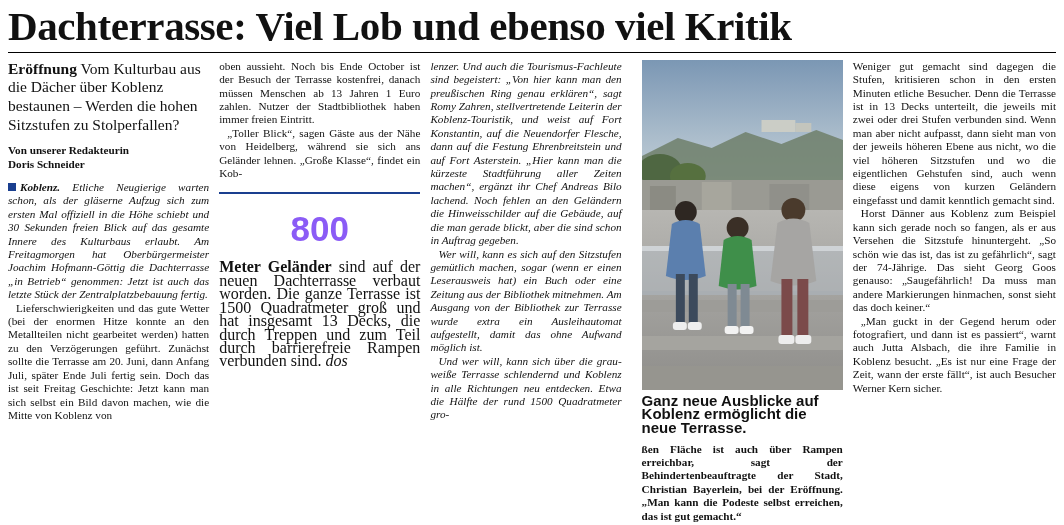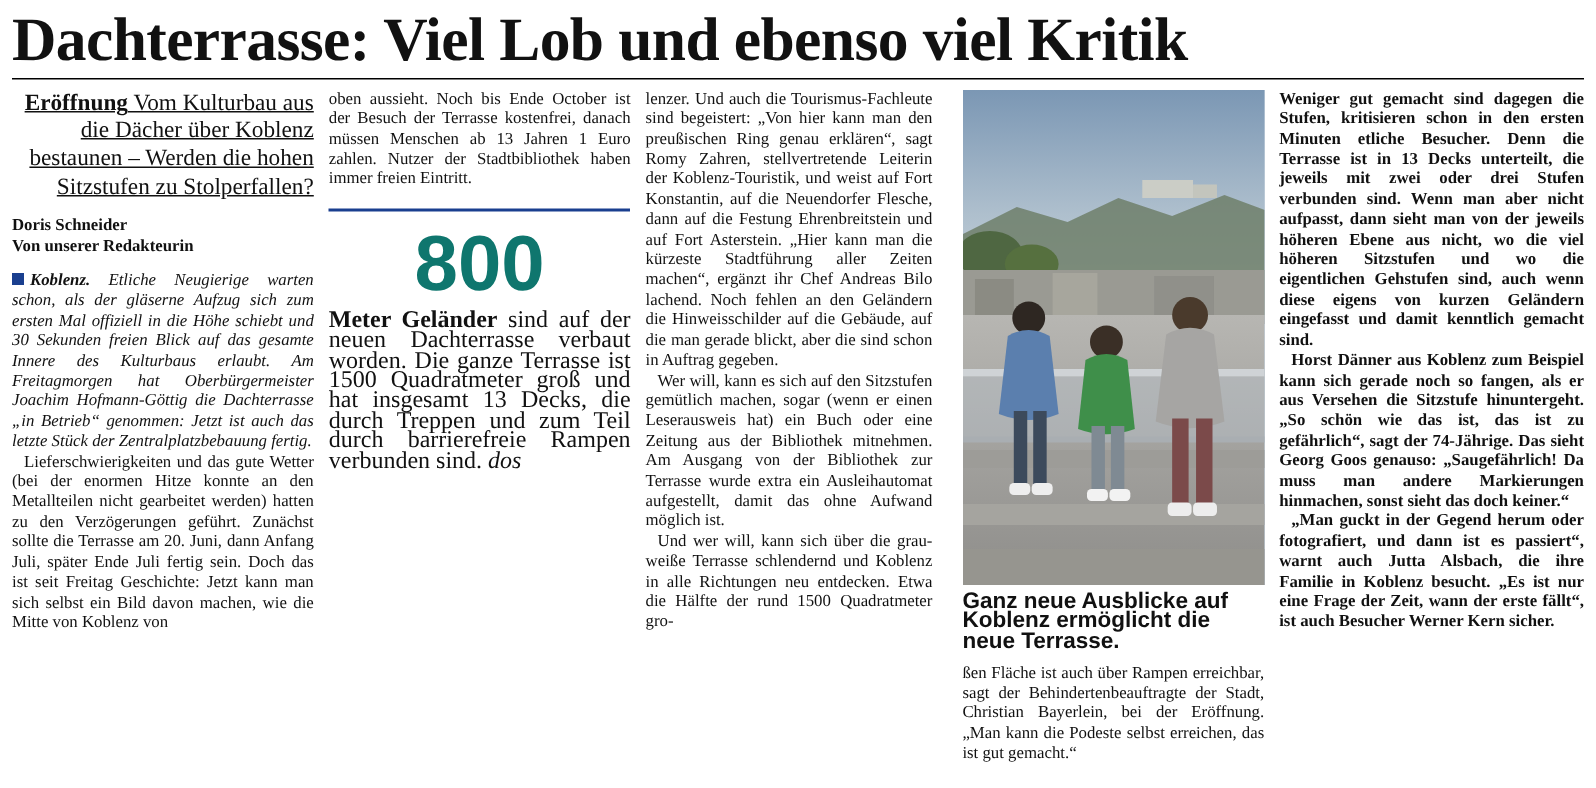--- a/index.html
+++ b/index.html
@@ -49,30 +49,29 @@
   }
   .col p {
     margin: 0 0 0 0;
     text-indent: 0;
   }
   .col p + p {
     text-indent: 8px;
   }
   .c1 { width: 212px; padding-right: 10px; }
   .c2 { width: 212px; padding-right: 10px; }
-  .c3 { width: 212px; padding-right: 20px; }
+  .c3 { width: 212px; padding-right: 20px; font-style: italic; }
   .c4 { width: 212px; padding-right: 10px; }
-  .c5 { width: 204px; font-weight: bold; }
+  .c5 { width: 204px; }
 
   .lead {
     font-size: 15.5px;
     line-height: 18.6px;
-    text-align: right;
+    text-align: left;
     margin: 0 0 10px 0;
-    text-decoration: underline;
   }
   .lead b { font-weight: bold; }
 
   .byline {
     font-size: 11.2px;
     line-height: 13.4px;
     font-weight: bold;
     margin: 0 0 10px 0;
   }
 
@@ -89,23 +88,23 @@
   .dateline { font-weight: bold; }
 
   .factbox {
     margin-top: 12px;
     border-top: 2px solid #1a3f8f;
     padding-top: 6px;
   }
   .bignum {
     font-family: "Liberation Sans", sans-serif;
     font-weight: bold;
-    font-size: 52px;
+    font-size: 35px;
     line-height: 54px;
-    color: #0f766e;
+    color: #8b5cf6;
     text-align: center;
     margin: 2px 0 4px 0;
   }
   .factbody {
     font-size: 16px;
     line-height: 13.4px;
     text-align: justify;
   }
   .factbody b { font-weight: bold; }
   .factbody i { font-style: italic; }
@@ -118,46 +117,47 @@
     background: #8fa8bd;
   }
   .caption {
     font-family: "Liberation Sans", sans-serif;
     font-weight: bold;
     font-size: 15px;
     line-height: 13.6px;
     margin: 3px 0 8px 0;
     text-align: left;
   }
-  .c4 .body-after { font-size: 11.2px; line-height: 13.4px; text-align: justify; }
+  .c4 .body-after { font-size: 11.2px; line-height: 13.4px; text-align: justify; font-weight: bold; }
 </style>
 </head>
 <body>
 
 <div id="page">
 
   <h1 class="headline">Dachterrasse: Viel Lob und ebenso viel Kritik</h1>
   <hr class="rule">
 
   <div class="columns">
 
     <div class="col c1">
       <div class="lead">
         <b>Eröffnung</b><span> Vom Kulturbau aus die Dächer über Koblenz bestaunen – Werden die hohen Sitzstufen zu Stolperfallen?</span>
       </div>
       <div class="byline">
+        <div>Von unserer Redakteurin</div>
         <div>Doris Schneider</div>
-        <div>Von unserer Redakteurin</div>
       </div>
       <p class="dateline-block"><span class="sq"></span><span class="dateline">Koblenz.</span><span> Etliche Neugierige warten schon, als der gläserne Aufzug sich zum ersten Mal offiziell in die Höhe schiebt und 30 Sekunden freien Blick auf das gesamte Innere des Kulturbaus erlaubt. Am Freitagmorgen hat Oberbürgermeister Joachim Hofmann-Göttig die Dachterrasse „in Betrieb“ genommen: Jetzt ist auch das letzte Stück der Zentralplatzbebauung fertig.</span></p>
       <p>Lieferschwierigkeiten und das gute Wetter (bei der enormen Hitze konnte an den Metallteilen nicht gearbeitet werden) hatten zu den Verzögerungen geführt. Zunächst sollte die Terrasse am 20. Juni, dann Anfang Juli, später Ende Juli fertig sein. Doch das ist seit Freitag Geschichte: Jetzt kann man sich selbst ein Bild davon machen, wie die Mitte von Koblenz von</p>
     </div>
 
     <div class="col c2">
       <p>oben aussieht. Noch bis Ende October ist der Besuch der Terrasse kostenfrei, danach müssen Menschen ab 13 Jahren 1 Euro zahlen. Nutzer der Stadtbibliothek haben immer freien Eintritt.</p>
+      <p>„Toller Blick“, sagen Gäste aus der Nähe von Heidelberg, während sie sich ans Geländer lehnen. „Große Klasse“, findet ein Kob-</p>
 
       <div class="factbox">
         <div class="bignum">800</div>
         <div class="factbody">
           <b>Meter Geländer</b><span> sind auf der neuen Dachterrasse verbaut worden. Die ganze Terrasse ist 1500 Quadratmeter groß und hat insgesamt 13 Decks, die durch Treppen und zum Teil durch barrierefreie Rampen verbunden sind. </span><i>dos</i>
         </div>
       </div>
     </div>
 
     <div class="col c3">

